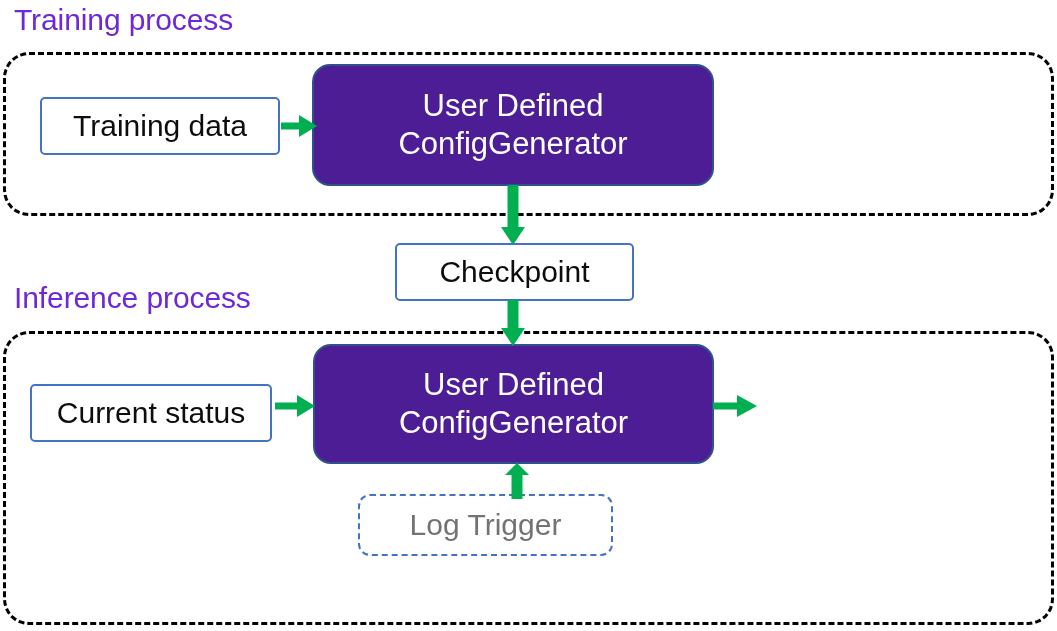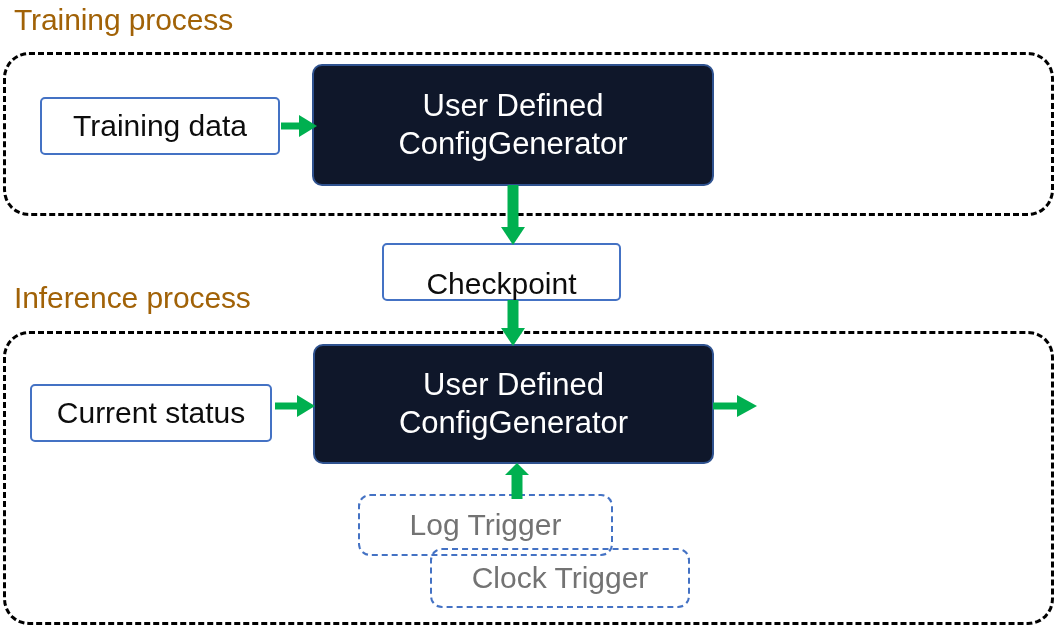--- a/index.html
+++ b/index.html
@@ -16,21 +16,21 @@
     height: 631px;
     background: #ffffff;
     overflow: hidden;
   }
 
   
   .section-label {
     position: absolute;
     font-size: 30px;
     line-height: 34px;
-    color: #a16207;
+    color: #6d28d9;
     white-space: nowrap;
     letter-spacing: -0.1px;
   }
 
   
   .group-box {
     position: absolute;
     border: 3px dashed #000000;
     border-radius: 26px;
     box-sizing: border-box;
@@ -50,23 +50,23 @@
     color: #0d0d0d;
     font-size: 30px;
     line-height: 1.05;
     white-space: nowrap;
   }
 
   
   .node-filled {
     position: absolute;
     box-sizing: border-box;
-    background: #0f172a;
+    background: #4c1d95;
     border: 2px solid #2F528F;
-    border-radius: 10px;
+    border-radius: 18px;
     display: flex;
     flex-direction: column;
     align-items: center;
     justify-content: center;
     color: #ffffff;
     font-size: 31px;
     line-height: 38px;
     white-space: nowrap;
   }
 
@@ -121,21 +121,21 @@
     <span>ConfigGenerator</span>
   </div>
 
   <div class="arrow z-top" style="left:495px; top:185px;">
     <svg width="36" height="62" viewBox="0 0 36 62">
       <line x1="18" y1="0" x2="18" y2="44" stroke="#00B050" stroke-width="11"></line>
       <polygon points="6,42 30,42 18,60" fill="#00B050"></polygon>
     </svg>
   </div>
 
-  <div class="node-plain z-mid" style="left:382px; top:243px; width:239px; height:58px;align-items:flex-end;">
+  <div class="node-plain z-mid" style="left:395px; top:243px; width:239px; height:58px;">
     <span>Checkpoint</span>
   </div>
 
   <div class="arrow z-top" style="left:495px; top:300px;">
     <svg width="36" height="48" viewBox="0 0 36 48">
       <line x1="18" y1="0" x2="18" y2="30" stroke="#00B050" stroke-width="11"></line>
       <polygon points="6,28 30,28 18,46" fill="#00B050"></polygon>
     </svg>
   </div>
 
@@ -171,17 +171,14 @@
     <svg width="32" height="36" viewBox="0 0 32 36">
       <line x1="16" y1="36" x2="16" y2="10" stroke="#00B050" stroke-width="11"></line>
       <polygon points="4,12 28,12 16,0" fill="#00B050"></polygon>
     </svg>
   </div>
 
   <div class="node-dashed z-mid" style="left:358px; top:494px; width:255px; height:62px;">
     <span>Log Trigger</span>
   </div>
 
-  <div class="node-dashed z-top" style="left:430px; top:548px; width:260px; height:60px;">
-    <span>Clock Trigger</span>
-  </div>
 
 </div>
 
 </body></html>

